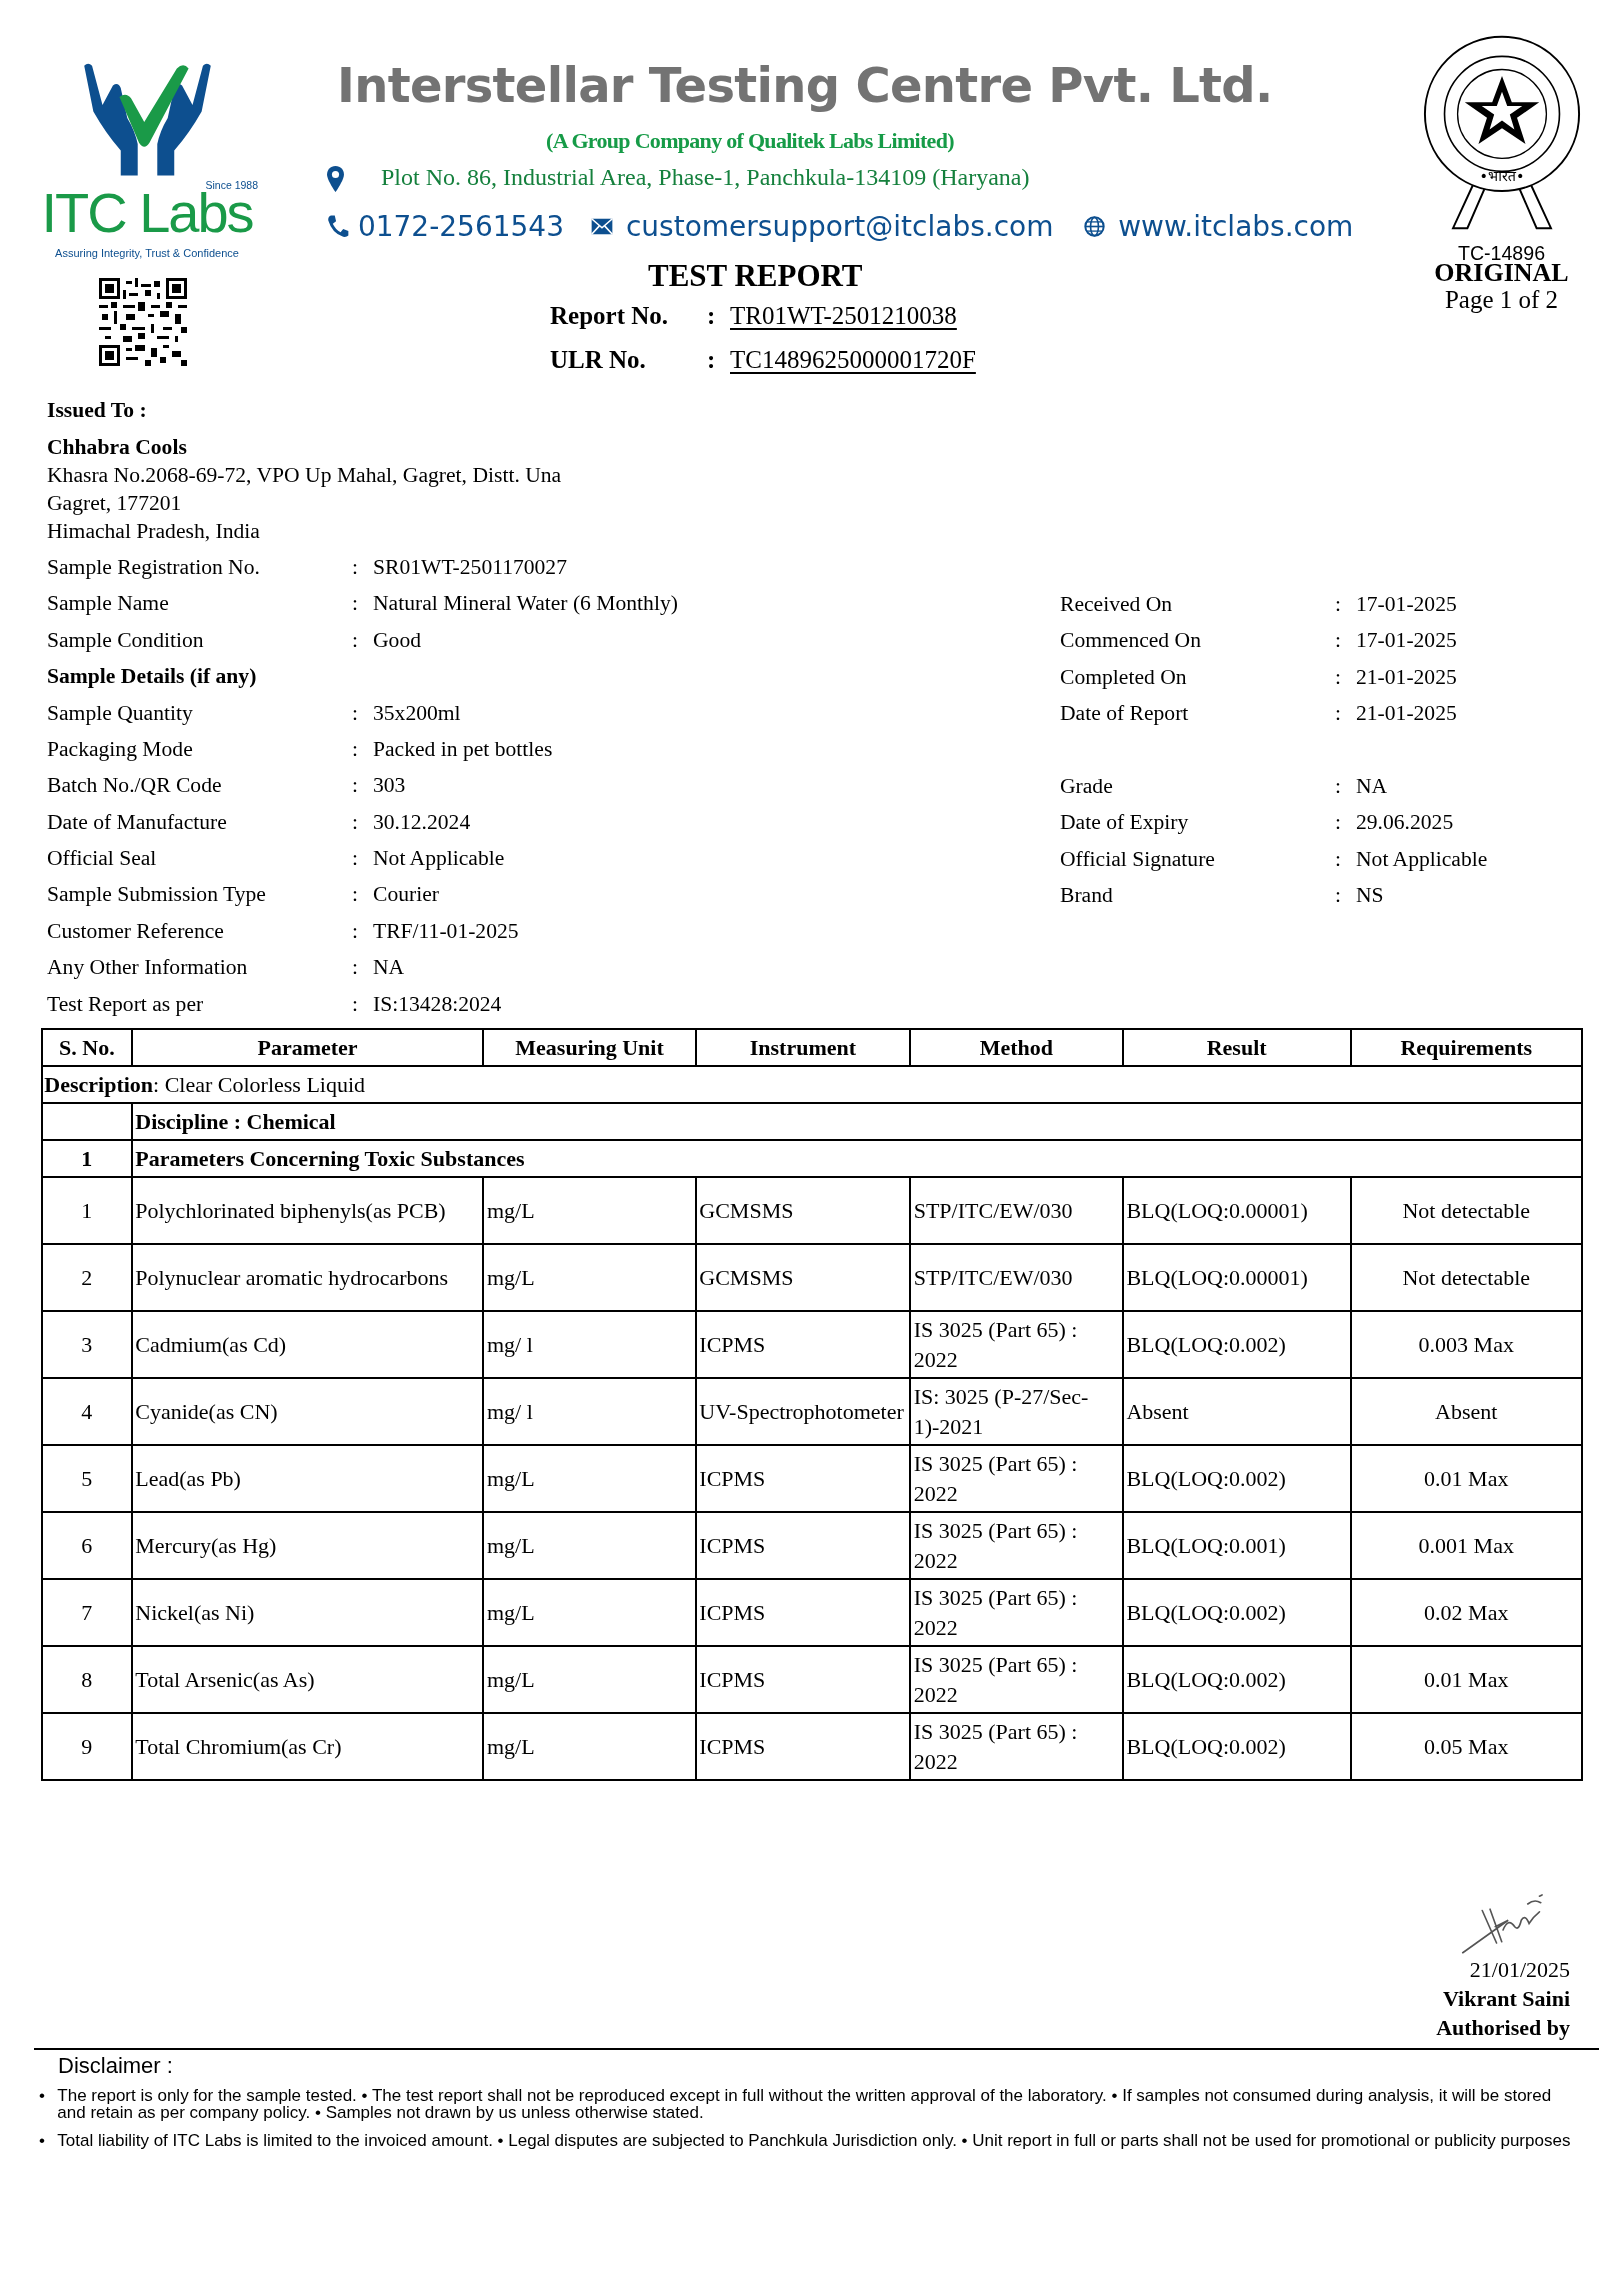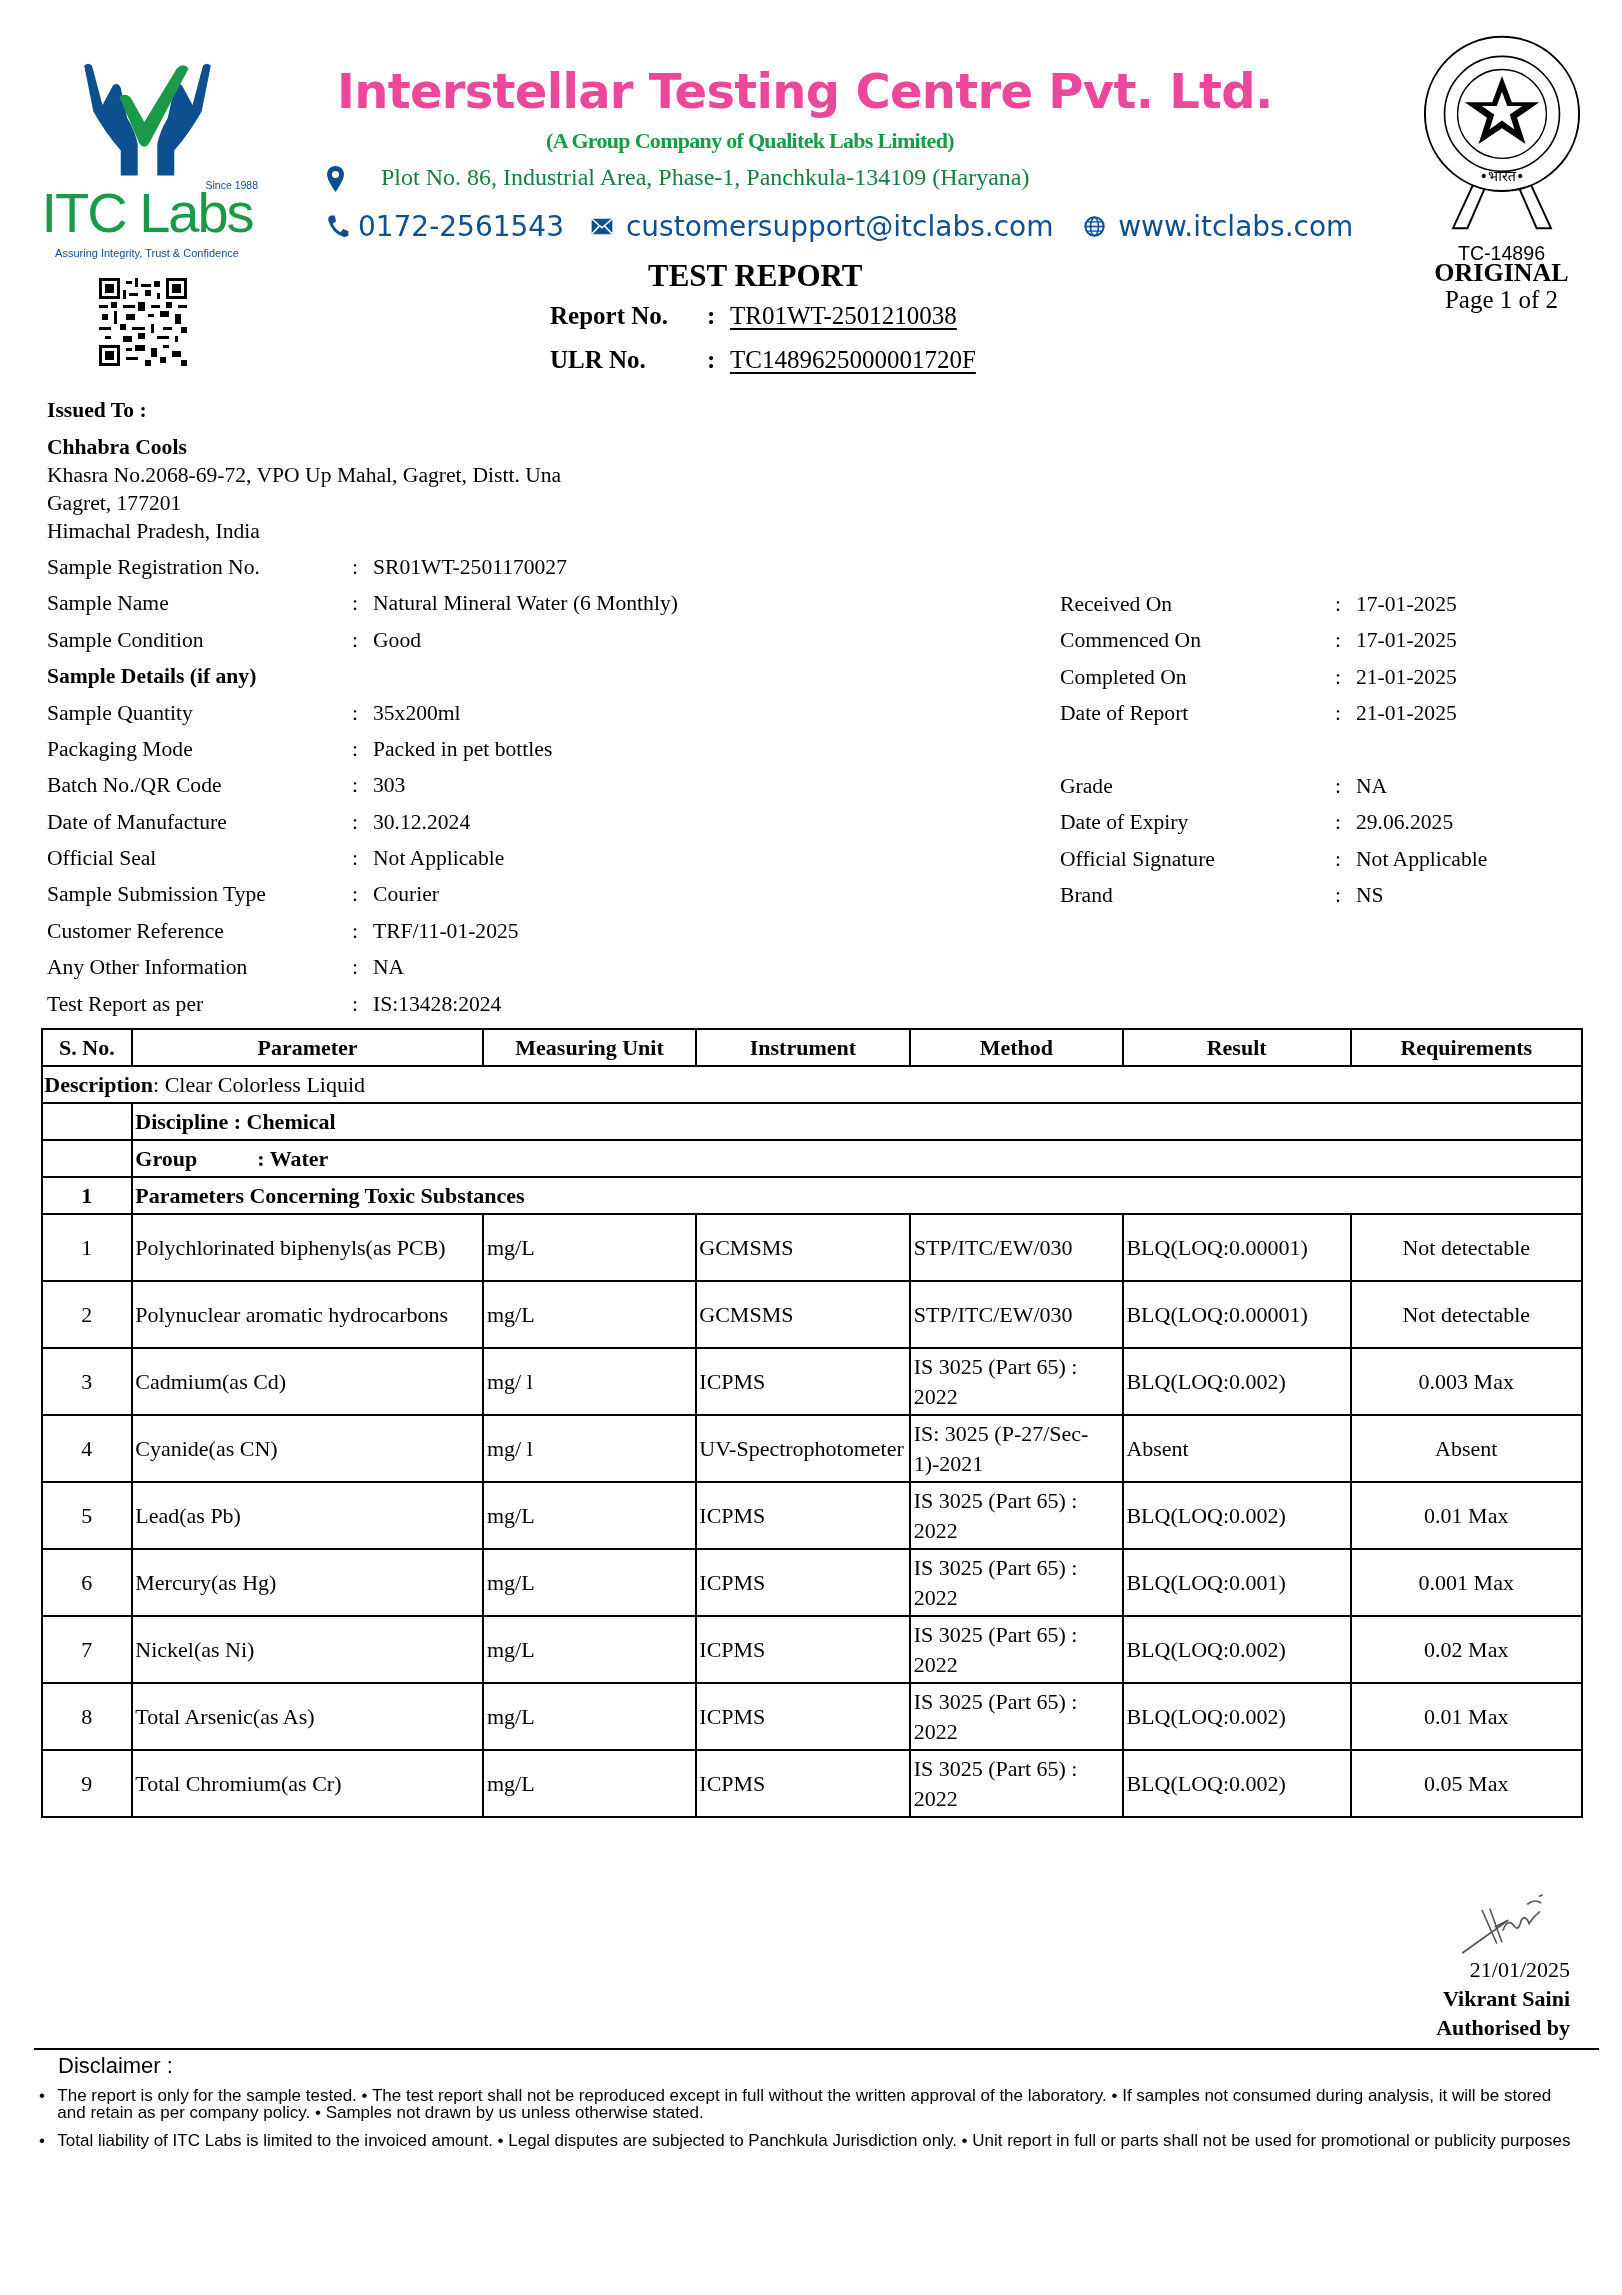--- a/index.html
+++ b/index.html
@@ -12,22 +12,22 @@
   .logo svg { position: absolute; left: 43px; top: 0; }
   .logo-since { position: absolute; left: 0; width: 222px; top: 120px; text-align: right;
     font-family: "Liberation Sans", sans-serif; font-size: 10.5px; color: #0d4f8f; }
   .logo-name { position: absolute; left: 0; width: 222px; top: 126px; text-align: center;
     font-family: "Liberation Sans", sans-serif; font-size: 56px; color: #1a9a48; letter-spacing: -2px; line-height: 1; }
   .logo-tag { position: absolute; left: 0; width: 222px; top: 188px; text-align: center;
     font-family: "Liberation Sans", sans-serif; font-size: 11px; color: #0d4f8f; white-space: nowrap; }
 
   .qr { left: 99px; top: 278px; width: 88px; height: 88px; }
 
-  .company { left: 337px; top: 63px; font-family: "DejaVu Sans", sans-serif; font-weight: bold;
-    font-size: 48px; color: #ec4899; letter-spacing: -0.7px; white-space: nowrap; }
+  .company { left: 337px; top: 57px; font-family: "DejaVu Sans", sans-serif; font-weight: bold;
+    font-size: 48px; color: #737373; letter-spacing: -0.7px; white-space: nowrap; }
   .group { left: 546px; top: 128px; font-family: Liberation Serif, serif; font-weight: bold;
     font-size: 22px; color: #169b47; white-space: nowrap; letter-spacing: -0.7px; }
   .addr { left: 327px; top: 164px; font-family: Liberation Serif, serif; font-size: 24px; color: #15803d; white-space: nowrap; }
   .addr .txt { margin-left: 31px; }
   .contact { left: 327px; top: 208px; font-family: "DejaVu Sans", sans-serif; font-size: 28px; color: #0d4f8f; white-space: nowrap; }
   .contact span { vertical-align: middle; }
   .icn { display: inline-block; vertical-align: middle; }
 
   .report-title { left: 648px; top: 258px; font-size: 31px; font-weight: bold; white-space: nowrap; }
   .rep-row { font-size: 25px; white-space: nowrap; }
@@ -347,24 +347,20 @@
   </thead>
   <tbody>
     <tr class="sec">
       <td colspan="7" style="padding-left:1.3px;"><span class="bold">Description</span><span>: Clear Colorless Liquid</span></td>
     </tr>
     <tr class="sec">
       <td></td>
       <td colspan="6" class="bold">Discipline : Chemical</td>
     </tr>
     <tr class="sec">
-      <td></td>
-      <td colspan="6" class="bold"><span style="display:inline-block;width:122px;">Group</span><span>: Water</span></td>
-    </tr>
-    <tr class="sec">
       <td class="ctr bold">1</td>
       <td colspan="6" class="bold">Parameters Concerning Toxic Substances</td>
     </tr>
 
     <tr class="row">
       <td class="ctr">1</td>
       <td>Polychlorinated biphenyls(as PCB)</td>
       <td>mg/L</td>
       <td>GCMSMS</td>
       <td>STP/ITC/EW/030</td>

